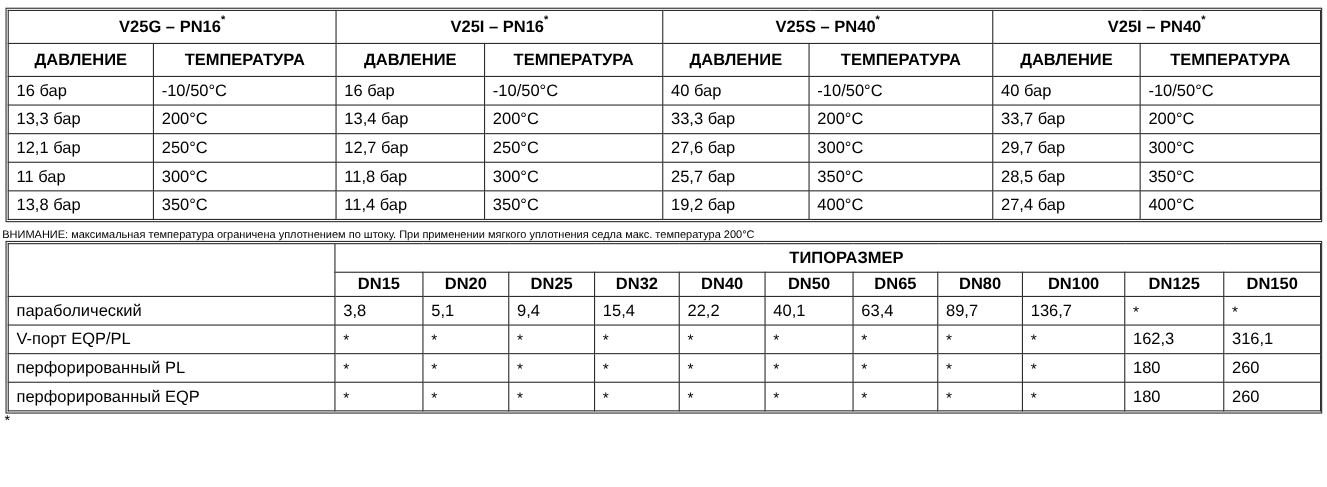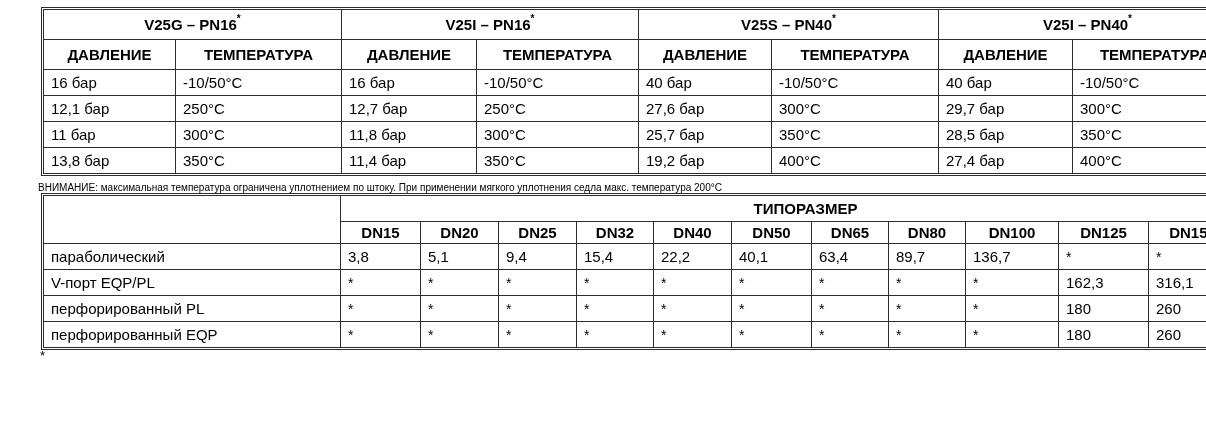--- a/index.html
+++ b/index.html
@@ -5,21 +5,21 @@
   :root{
     --bc:#2d2d2d;
   }
   *{box-sizing:border-box;}
   html,body{margin:0;padding:0;}
   body{
     width:1206px;height:443px;background:#fff;color:#000;
     font-family:"Liberation Sans","DejaVu Sans",sans-serif;
     font-size:15px;overflow:hidden;
   }
-  .wrap{padding:7px 0 0 5px;margin-left:36px;}
+  .wrap{padding:7px 0 0 5px;}
   
   .tframe{
     border:1px solid var(--bc);
     padding:1px;
     width:1197px;
   }
   table{
     border-collapse:collapse;
     table-layout:fixed;
     width:1193px;
@@ -95,20 +95,30 @@
       <tbody id="pt-body">
           <tr>
             <td>16 бар</td>
             <td>-10/50°C</td>
             <td>16 бар</td>
             <td>-10/50°C</td>
             <td>40 бар</td>
             <td>-10/50°C</td>
             <td>40 бар</td>
             <td>-10/50°C</td>
+          </tr>
+          <tr>
+            <td>13,3 бар</td>
+            <td>200°C</td>
+            <td>13,4 бар</td>
+            <td>200°C</td>
+            <td>33,3 бар</td>
+            <td>200°C</td>
+            <td>33,7 бар</td>
+            <td>200°C</td>
           </tr>
           <tr>
             <td>12,1 бар</td>
             <td>250°C</td>
             <td>12,7 бар</td>
             <td>250°C</td>
             <td>27,6 бар</td>
             <td>300°C</td>
             <td>29,7 бар</td>
             <td>300°C</td>

